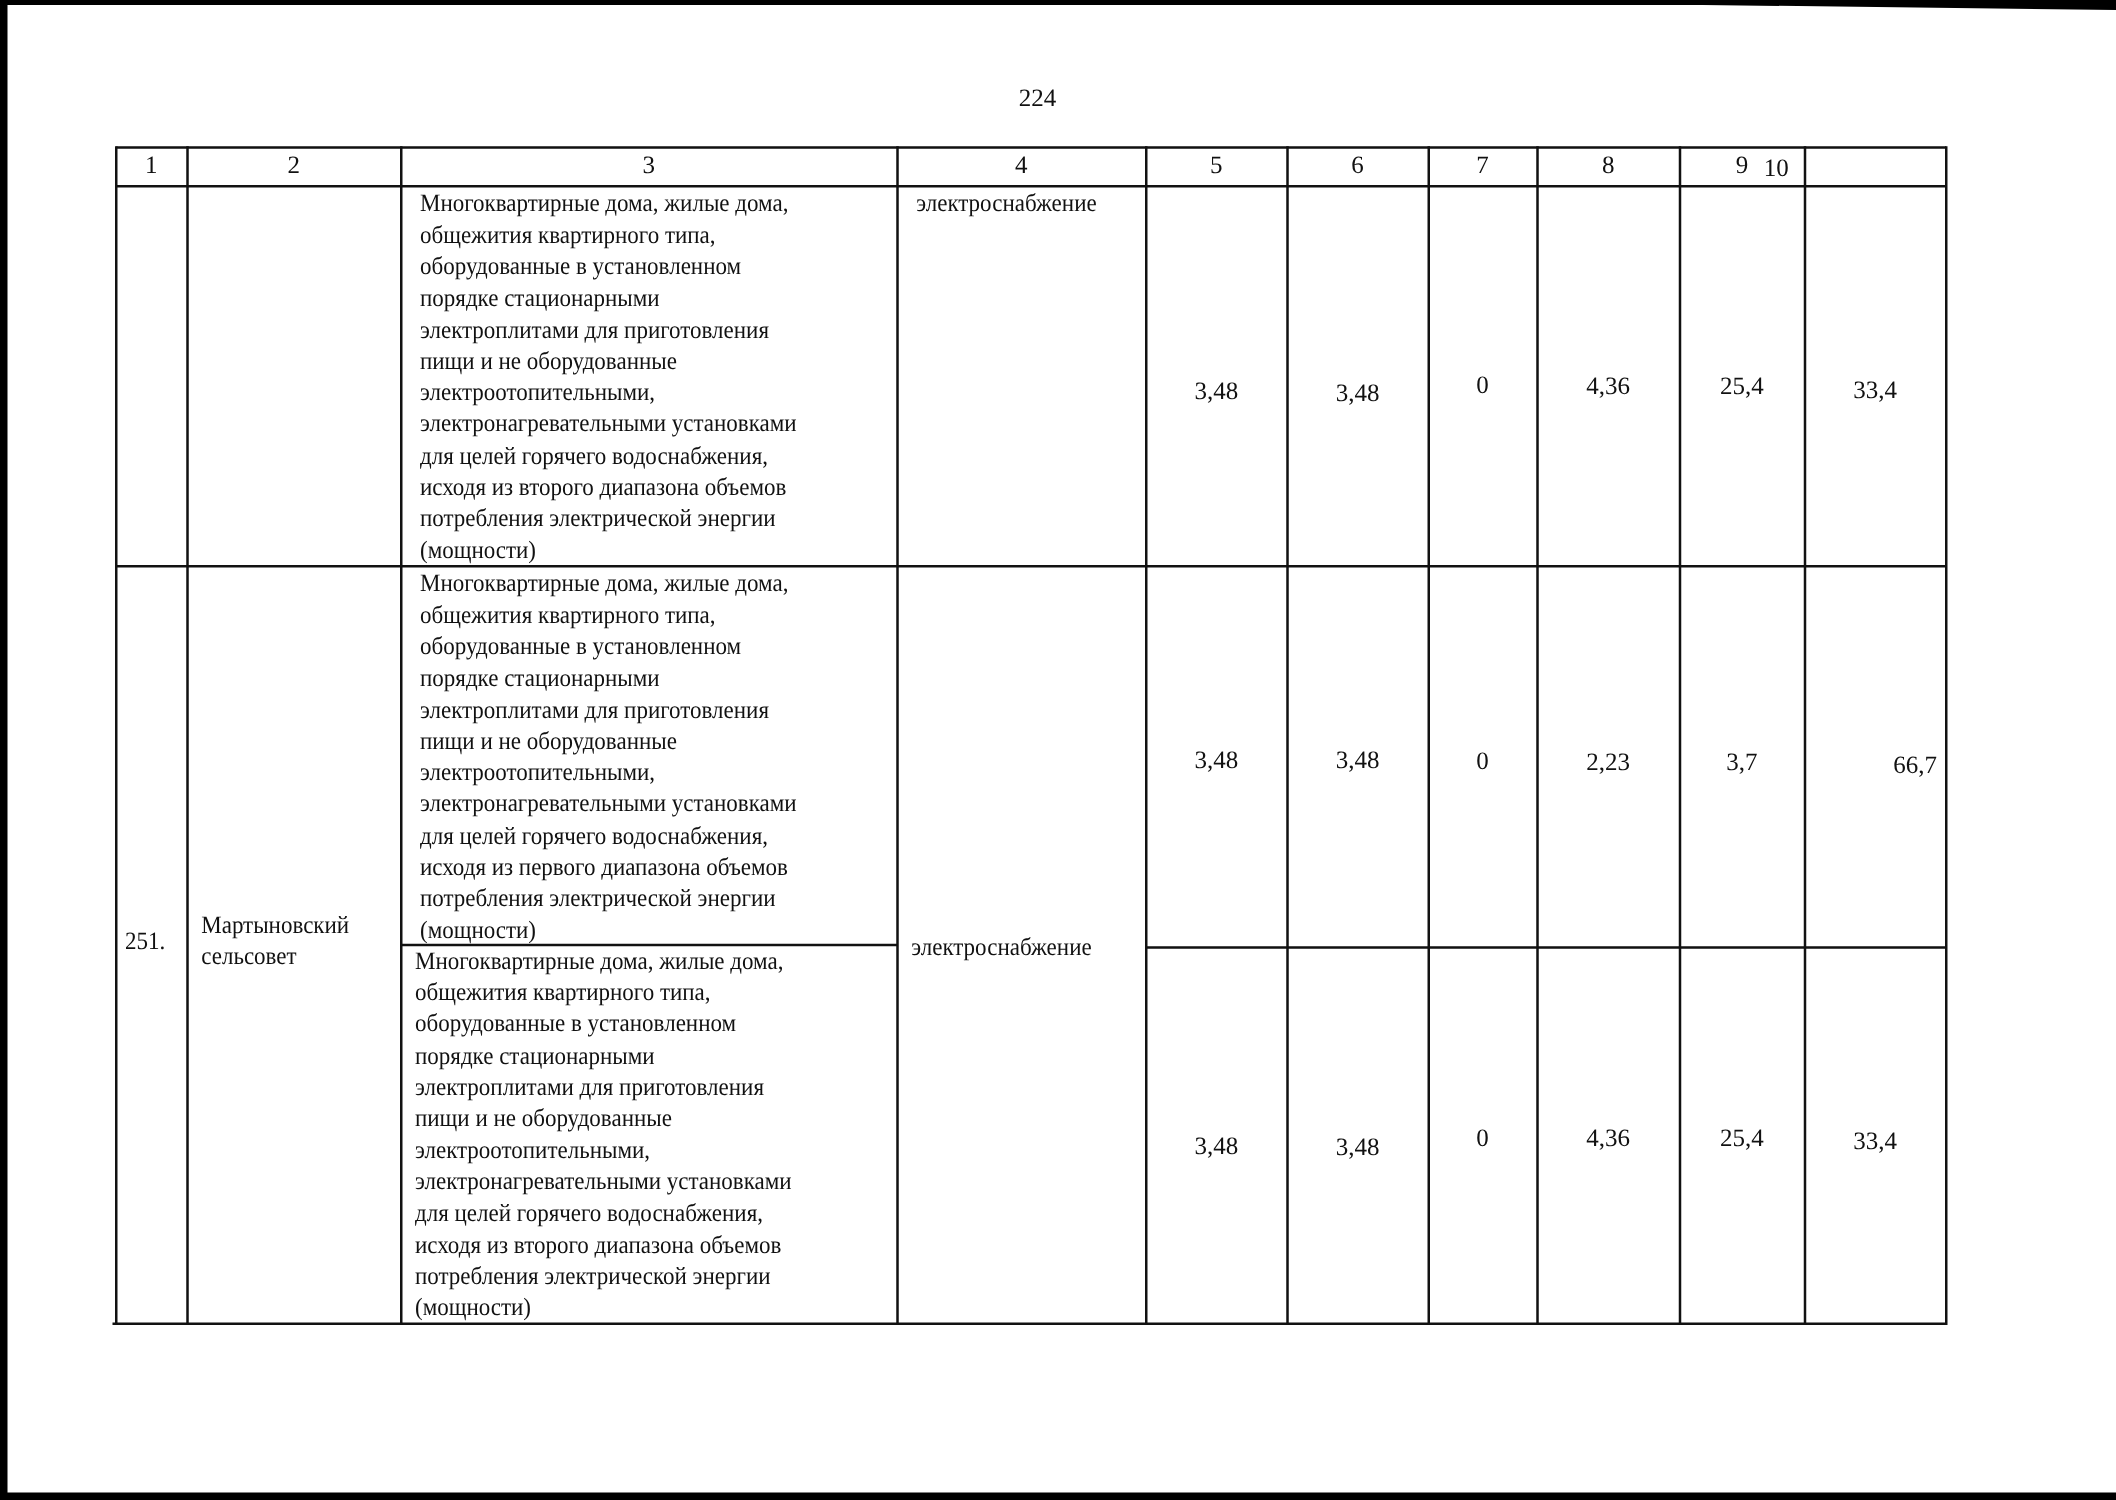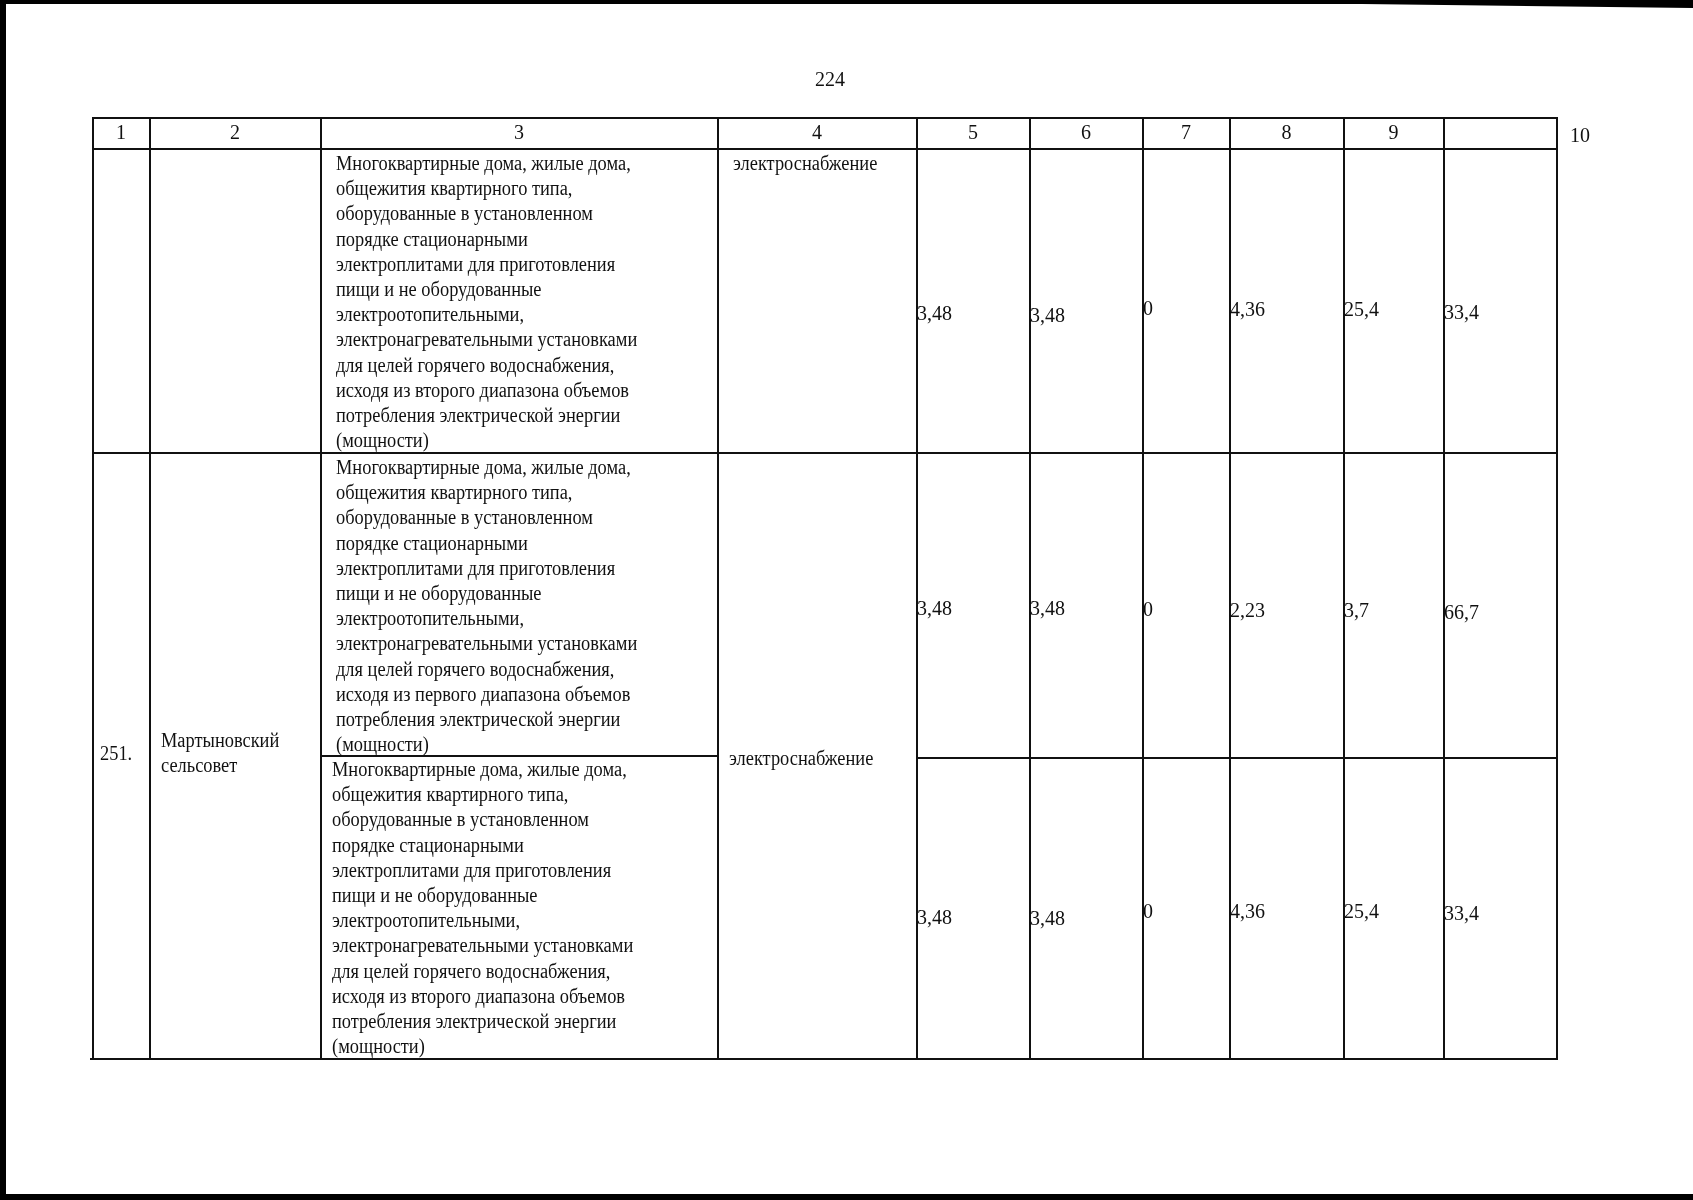--- a/index.html
+++ b/index.html
@@ -49,20 +49,21 @@
   .hdr {
     position: absolute;
     text-align: center;
     font-size: 20px;
     line-height: 30px;
     top: 117px;
     height: 31px;
   }
   .num {
     position: absolute;
+    text-align: center;
     font-size: 20px;
     line-height: 24px;
   }
   .desc {
     position: absolute;
     font-size: 20px;
     line-height: 25.2px;
     transform: scaleX(0.92);
     transform-origin: left top;
     white-space: nowrap;
@@ -103,21 +104,21 @@
 
   <div class="hdr" style="left:93px; width:56px;">1</div>
   <div class="hdr" style="left:150px; width:170px;">2</div>
   <div class="hdr" style="left:321px; width:396px;">3</div>
   <div class="hdr" style="left:718px; width:198px;">4</div>
   <div class="hdr" style="left:917px; width:112px;">5</div>
   <div class="hdr" style="left:1030px; width:112px;">6</div>
   <div class="hdr" style="left:1143px; width:86px;">7</div>
   <div class="hdr" style="left:1230px; width:113px;">8</div>
   <div class="hdr" style="left:1344px; width:99px;">9</div>
-  <div class="hdr" style="left:1524px; width:112px; top:120px;">10</div>
+  <div class="hdr" style="left:1365px; width:112px; top:120px;">10</div>
 
   <div class="desc" style="left:336px; top:151px;">
     <div>Многоквартирные дома, жилые дома,</div>
     <div>общежития квартирного типа,</div>
     <div>оборудованные в установленном</div>
     <div>порядке стационарными</div>
     <div>электроплитами для приготовления</div>
     <div>пищи и не оборудованные</div>
     <div>электроотопительными,</div>
     <div>электронагревательными установками</div>
@@ -152,21 +153,21 @@
     <div>исходя из первого диапазона объемов</div>
     <div>потребления электрической энергии</div>
     <div>(мощности)</div>
   </div>
   <div class="desc" style="left:729px; top:746px;">электроснабжение</div>
   <div class="num" style="left:917px; width:112px; top:596px;">3,48</div>
   <div class="num" style="left:1030px; width:112px; top:596px;">3,48</div>
   <div class="num" style="left:1143px; width:86px; top:597px;">0</div>
   <div class="num" style="left:1230px; width:113px; top:598px;">2,23</div>
   <div class="num" style="left:1344px; width:99px; top:598px;">3,7</div>
-  <div class="num" style="left:1444px; width:112px; top:600px;">66,7</div>
+  <div class="num" style="left:1476px; width:112px; top:600px;">66,7</div>
 
   <div class="desc" style="left:332px; top:757px;">
     <div>Многоквартирные дома, жилые дома,</div>
     <div>общежития квартирного типа,</div>
     <div>оборудованные в установленном</div>
     <div>порядке стационарными</div>
     <div>электроплитами для приготовления</div>
     <div>пищи и не оборудованные</div>
     <div>электроотопительными,</div>
     <div>электронагревательными установками</div>

